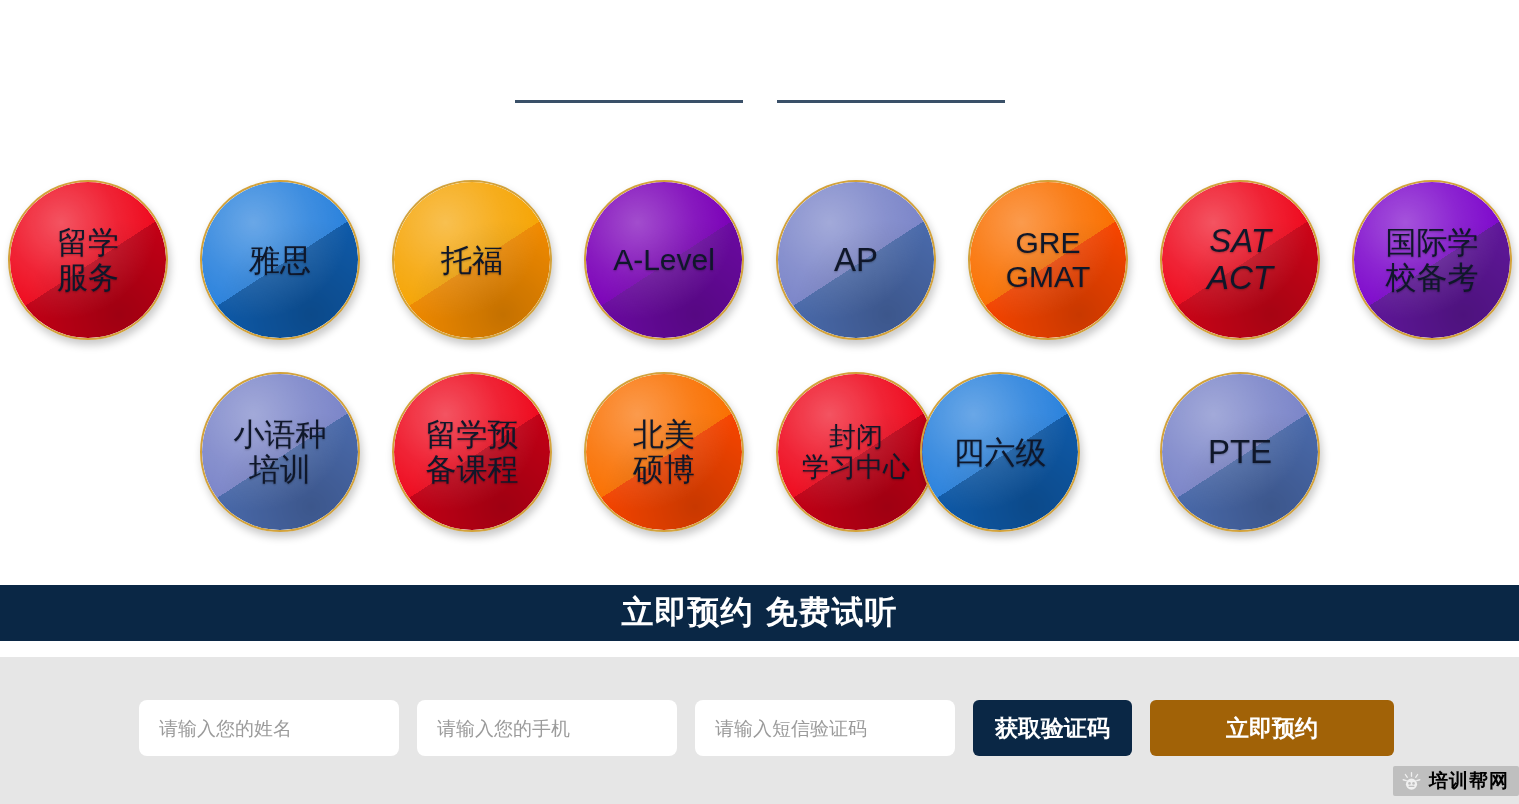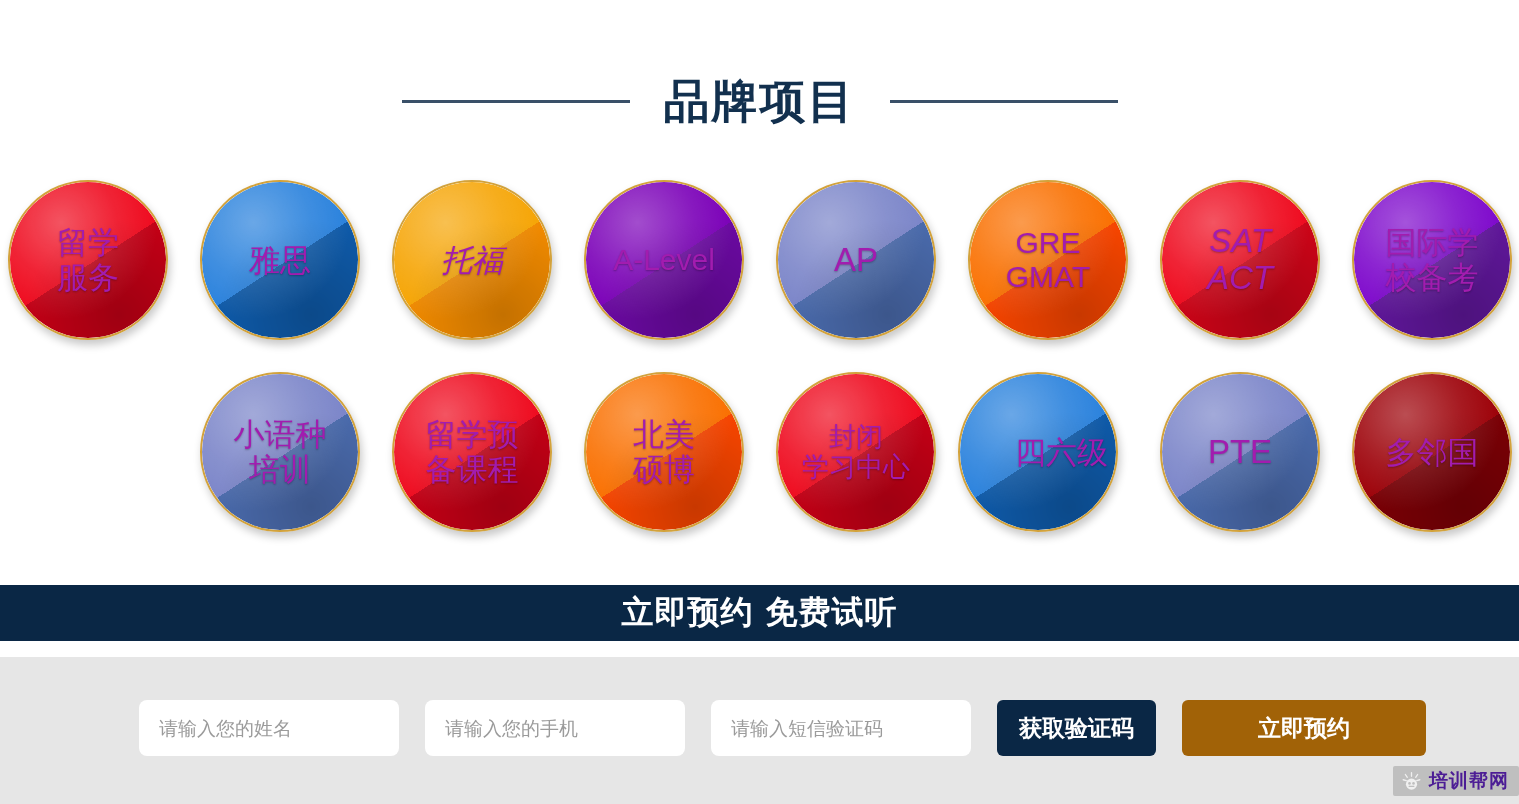--- a/index.html
+++ b/index.html
@@ -68,21 +68,21 @@
     cursor: pointer;
   }
   .brand-circle .face {
     position: absolute;
     inset: 0;
     border-radius: 50%;
   }
   .brand-circle .label {
     position: relative;
     z-index: 3;
-    color: #a21caf;
+    color: #0f172a;
     text-align: center;
     line-height: 1.12;
     font-weight: normal;
     text-shadow: 0 1px 2px rgba(0,0,0,0.28);
     padding: 0 8px;
     pointer-events: none;
   }
   .label.cn  { font-size: 31px; font-family: "DejaVu Sans", "Liberation Sans", sans-serif; }
   .label.cn.small { font-size: 27px; }
   .label.lat { font-size: 30px; font-family: "Liberation Sans", "DejaVu Sans", sans-serif; }
@@ -116,21 +116,21 @@
     width: 1519px;
     height: 147px;
     background: #e6e6e6;
   }
   #booking-form {
     position: absolute;
     left: 139px;
     top: 43px;
     display: flex;
     align-items: center;
-    gap: 26px;
+    gap: 18px;
   }
   .form-input {
     width: 260px;
     height: 56px;
     border: none;
     border-radius: 8px;
     background: #ffffff;
     font-size: 19px;
     color: #3b3b3b;
     padding: 0 20px;
@@ -161,53 +161,52 @@
     bottom: 8px;
     height: 30px;
     padding: 0 10px 0 8px;
     background: #bfbfbf;
     display: flex;
     align-items: center;
     gap: 7px;
     border-radius: 2px;
   }
   #watermark-text {
-    color: #4c1d95;
+    color: #000000;
     font-size: 19px;
     font-weight: bold;
     letter-spacing: 1px;
     font-family: "DejaVu Sans", "Liberation Sans", sans-serif;
   }
 </style>
 </head>
 <body>
 
 <div id="section-header">
   <div class="deco-rule"></div>
-  <div id="page-title">品牌项目</div>
   <div class="deco-rule"></div>
 </div>
 
 <div class="circle-row" id="circle-row-1">
     <div class="brand-circle" style="left: 8px; border-color: rgb(210, 162, 60);">
       <div class="face" style="background: linear-gradient(147deg, rgb(239, 10, 30) 0%, rgb(239, 10, 30) 52%, rgb(194, 0, 22) 52%, rgb(194, 0, 22) 100%);"></div>
       <div class="face" style="background: radial-gradient(circle at 33% 26%, rgba(255, 255, 255, 0.3) 0%, rgba(255, 255, 255, 0.1) 36%, rgba(255, 255, 255, 0) 62%), radial-gradient(circle at 70% 85%, rgba(0, 0, 0, 0.18) 0%, rgba(0, 0, 0, 0) 55%);"></div>
       <div class="label cn">
         <div>留学</div>
         <div>服务</div>
       </div>
     </div>
     <div class="brand-circle" style="left: 200px; border-color: rgb(210, 162, 60);">
       <div class="face" style="background: linear-gradient(147deg, rgb(42, 130, 221) 0%, rgb(42, 130, 221) 52%, rgb(15, 90, 168) 52%, rgb(15, 90, 168) 100%);"></div>
       <div class="face" style="background: radial-gradient(circle at 33% 26%, rgba(255, 255, 255, 0.3) 0%, rgba(255, 255, 255, 0.1) 36%, rgba(255, 255, 255, 0) 62%), radial-gradient(circle at 70% 85%, rgba(0, 0, 0, 0.18) 0%, rgba(0, 0, 0, 0) 55%);"></div>
       <div class="label cn">
         <div>雅思</div>
       </div>
     </div>
-    <div class="brand-circle" style="left: 392px; border-color: rgb(210, 162, 60); font-style: italic;">
+    <div class="brand-circle" style="left: 392px; border-color: rgb(210, 162, 60);">
       <div class="face" style="background: linear-gradient(147deg, rgb(246, 165, 5) 0%, rgb(246, 165, 5) 52%, rgb(240, 138, 0) 52%, rgb(240, 138, 0) 100%);"></div>
       <div class="face" style="background: radial-gradient(circle at 33% 26%, rgba(255, 255, 255, 0.3) 0%, rgba(255, 255, 255, 0.1) 36%, rgba(255, 255, 255, 0) 62%), radial-gradient(circle at 70% 85%, rgba(0, 0, 0, 0.18) 0%, rgba(0, 0, 0, 0) 55%);"></div>
       <div class="label cn">
         <div>托福</div>
       </div>
     </div>
     <div class="brand-circle" style="left: 584px; border-color: rgb(210, 162, 60);">
       <div class="face" style="background: linear-gradient(147deg, rgb(123, 0, 184) 0%, rgb(123, 0, 184) 52%, rgb(106, 10, 160) 52%, rgb(106, 10, 160) 100%);"></div>
       <div class="face" style="background: radial-gradient(circle at 33% 26%, rgba(255, 255, 255, 0.3) 0%, rgba(255, 255, 255, 0.1) 36%, rgba(255, 255, 255, 0) 62%), radial-gradient(circle at 70% 85%, rgba(0, 0, 0, 0.18) 0%, rgba(0, 0, 0, 0) 55%);"></div>
       <div class="label lat">
@@ -272,39 +271,32 @@
       </div>
     </div>
     <div class="brand-circle" style="left: 776px; border-color: rgb(210, 162, 60);">
       <div class="face" style="background: linear-gradient(147deg, rgb(239, 10, 30) 0%, rgb(239, 10, 30) 52%, rgb(194, 0, 22) 52%, rgb(194, 0, 22) 100%);"></div>
       <div class="face" style="background: radial-gradient(circle at 33% 26%, rgba(255, 255, 255, 0.3) 0%, rgba(255, 255, 255, 0.1) 36%, rgba(255, 255, 255, 0) 62%), radial-gradient(circle at 70% 85%, rgba(0, 0, 0, 0.18) 0%, rgba(0, 0, 0, 0) 55%);"></div>
       <div class="label cn small">
         <div>封闭</div>
         <div>学习中心</div>
       </div>
     </div>
-    <div class="brand-circle" style="left: 958px; border-color: rgb(210, 162, 60); justify-content: flex-end;">
+    <div class="brand-circle" style="left: 920px; border-color: rgb(210, 162, 60);">
       <div class="face" style="background: linear-gradient(147deg, rgb(42, 130, 221) 0%, rgb(42, 130, 221) 52%, rgb(15, 90, 168) 52%, rgb(15, 90, 168) 100%);"></div>
       <div class="face" style="background: radial-gradient(circle at 33% 26%, rgba(255, 255, 255, 0.3) 0%, rgba(255, 255, 255, 0.1) 36%, rgba(255, 255, 255, 0) 62%), radial-gradient(circle at 70% 85%, rgba(0, 0, 0, 0.18) 0%, rgba(0, 0, 0, 0) 55%);"></div>
       <div class="label cn">
         <div>四六级</div>
       </div>
     </div>
     <div class="brand-circle" style="left: 1160px; border-color: rgb(210, 162, 60);">
       <div class="face" style="background: linear-gradient(147deg, rgb(123, 133, 201) 0%, rgb(123, 133, 201) 52%, rgb(74, 106, 171) 52%, rgb(74, 106, 171) 100%);"></div>
       <div class="face" style="background: radial-gradient(circle at 33% 26%, rgba(255, 255, 255, 0.3) 0%, rgba(255, 255, 255, 0.1) 36%, rgba(255, 255, 255, 0) 62%), radial-gradient(circle at 70% 85%, rgba(0, 0, 0, 0.18) 0%, rgba(0, 0, 0, 0) 55%);"></div>
       <div class="label lat big">
         <div>PTE</div>
-      </div>
-    </div>
-    <div class="brand-circle" style="left: 1352px; border-color: rgb(210, 162, 60);">
-      <div class="face" style="background: linear-gradient(147deg, rgb(157, 0, 8) 0%, rgb(157, 0, 8) 52%, rgb(122, 0, 6) 52%, rgb(122, 0, 6) 100%);"></div>
-      <div class="face" style="background: radial-gradient(circle at 33% 26%, rgba(255, 255, 255, 0.3) 0%, rgba(255, 255, 255, 0.1) 36%, rgba(255, 255, 255, 0) 62%), radial-gradient(circle at 70% 85%, rgba(0, 0, 0, 0.18) 0%, rgba(0, 0, 0, 0) 55%);"></div>
-      <div class="label cn">
-        <div>多邻国</div>
       </div>
     </div>
   </div>
 
 <div id="booking-banner">
   <div id="booking-banner-title">立即预约 免费试听</div>
 </div>
 
 <div id="booking-form-strip">
   <div id="booking-form">

